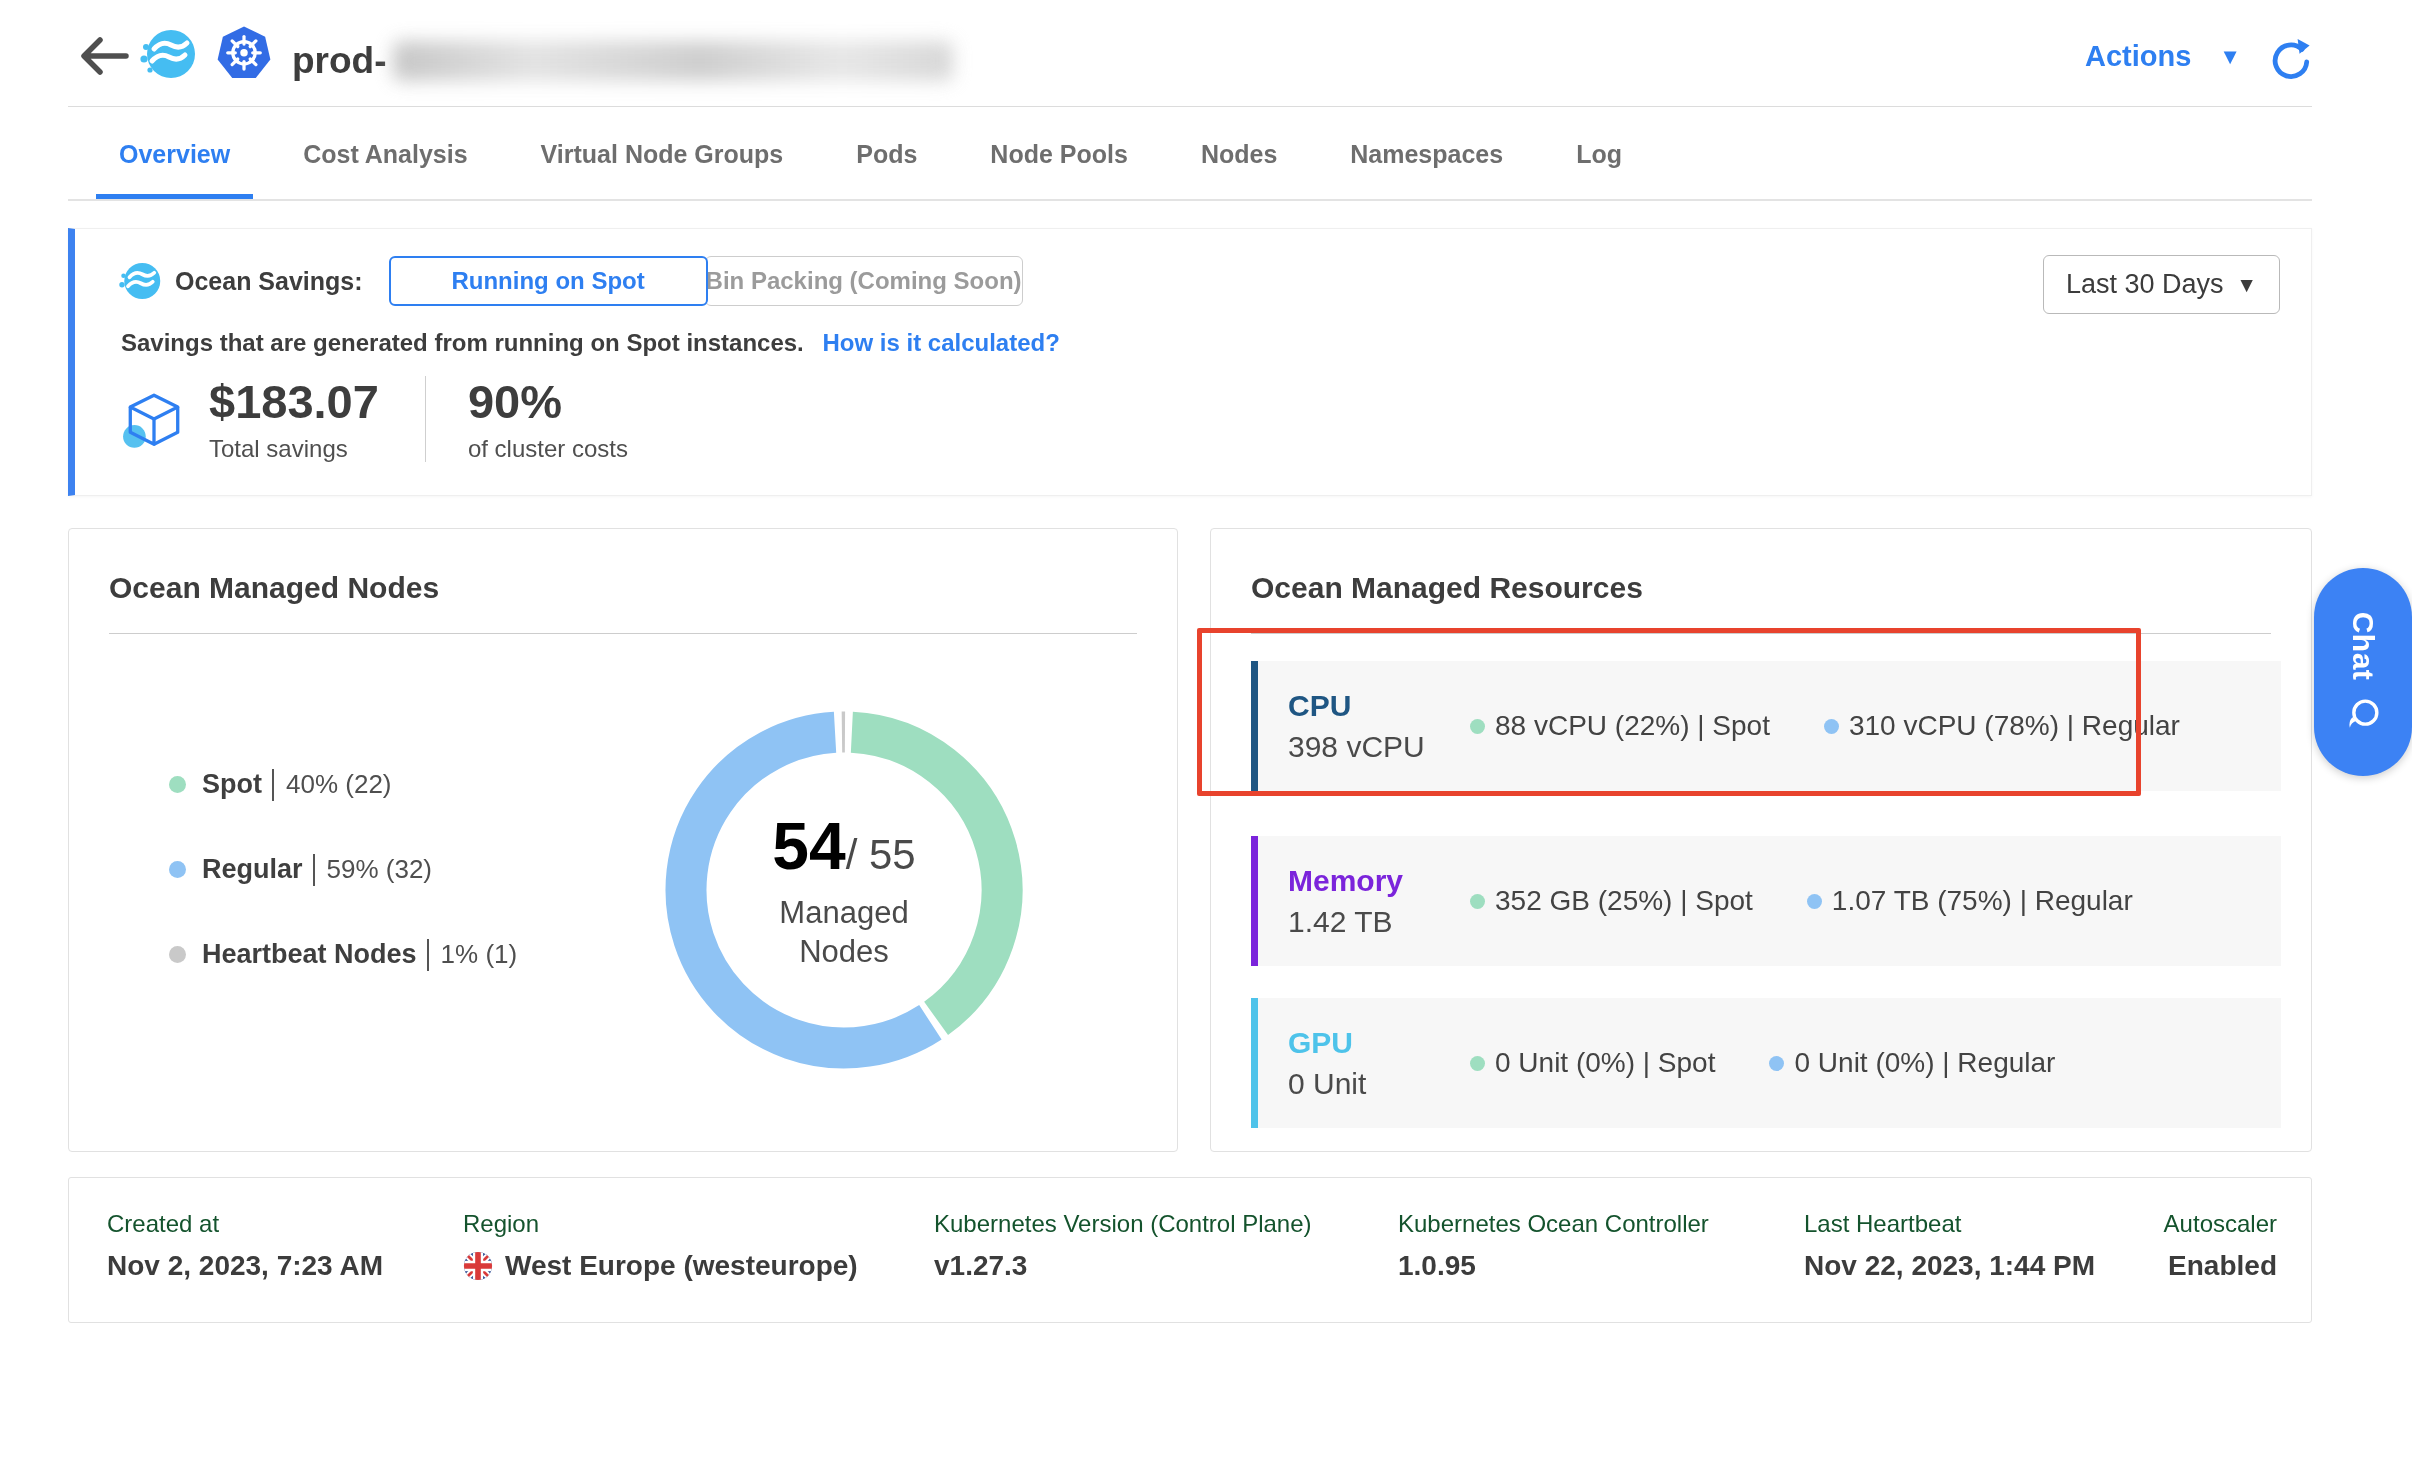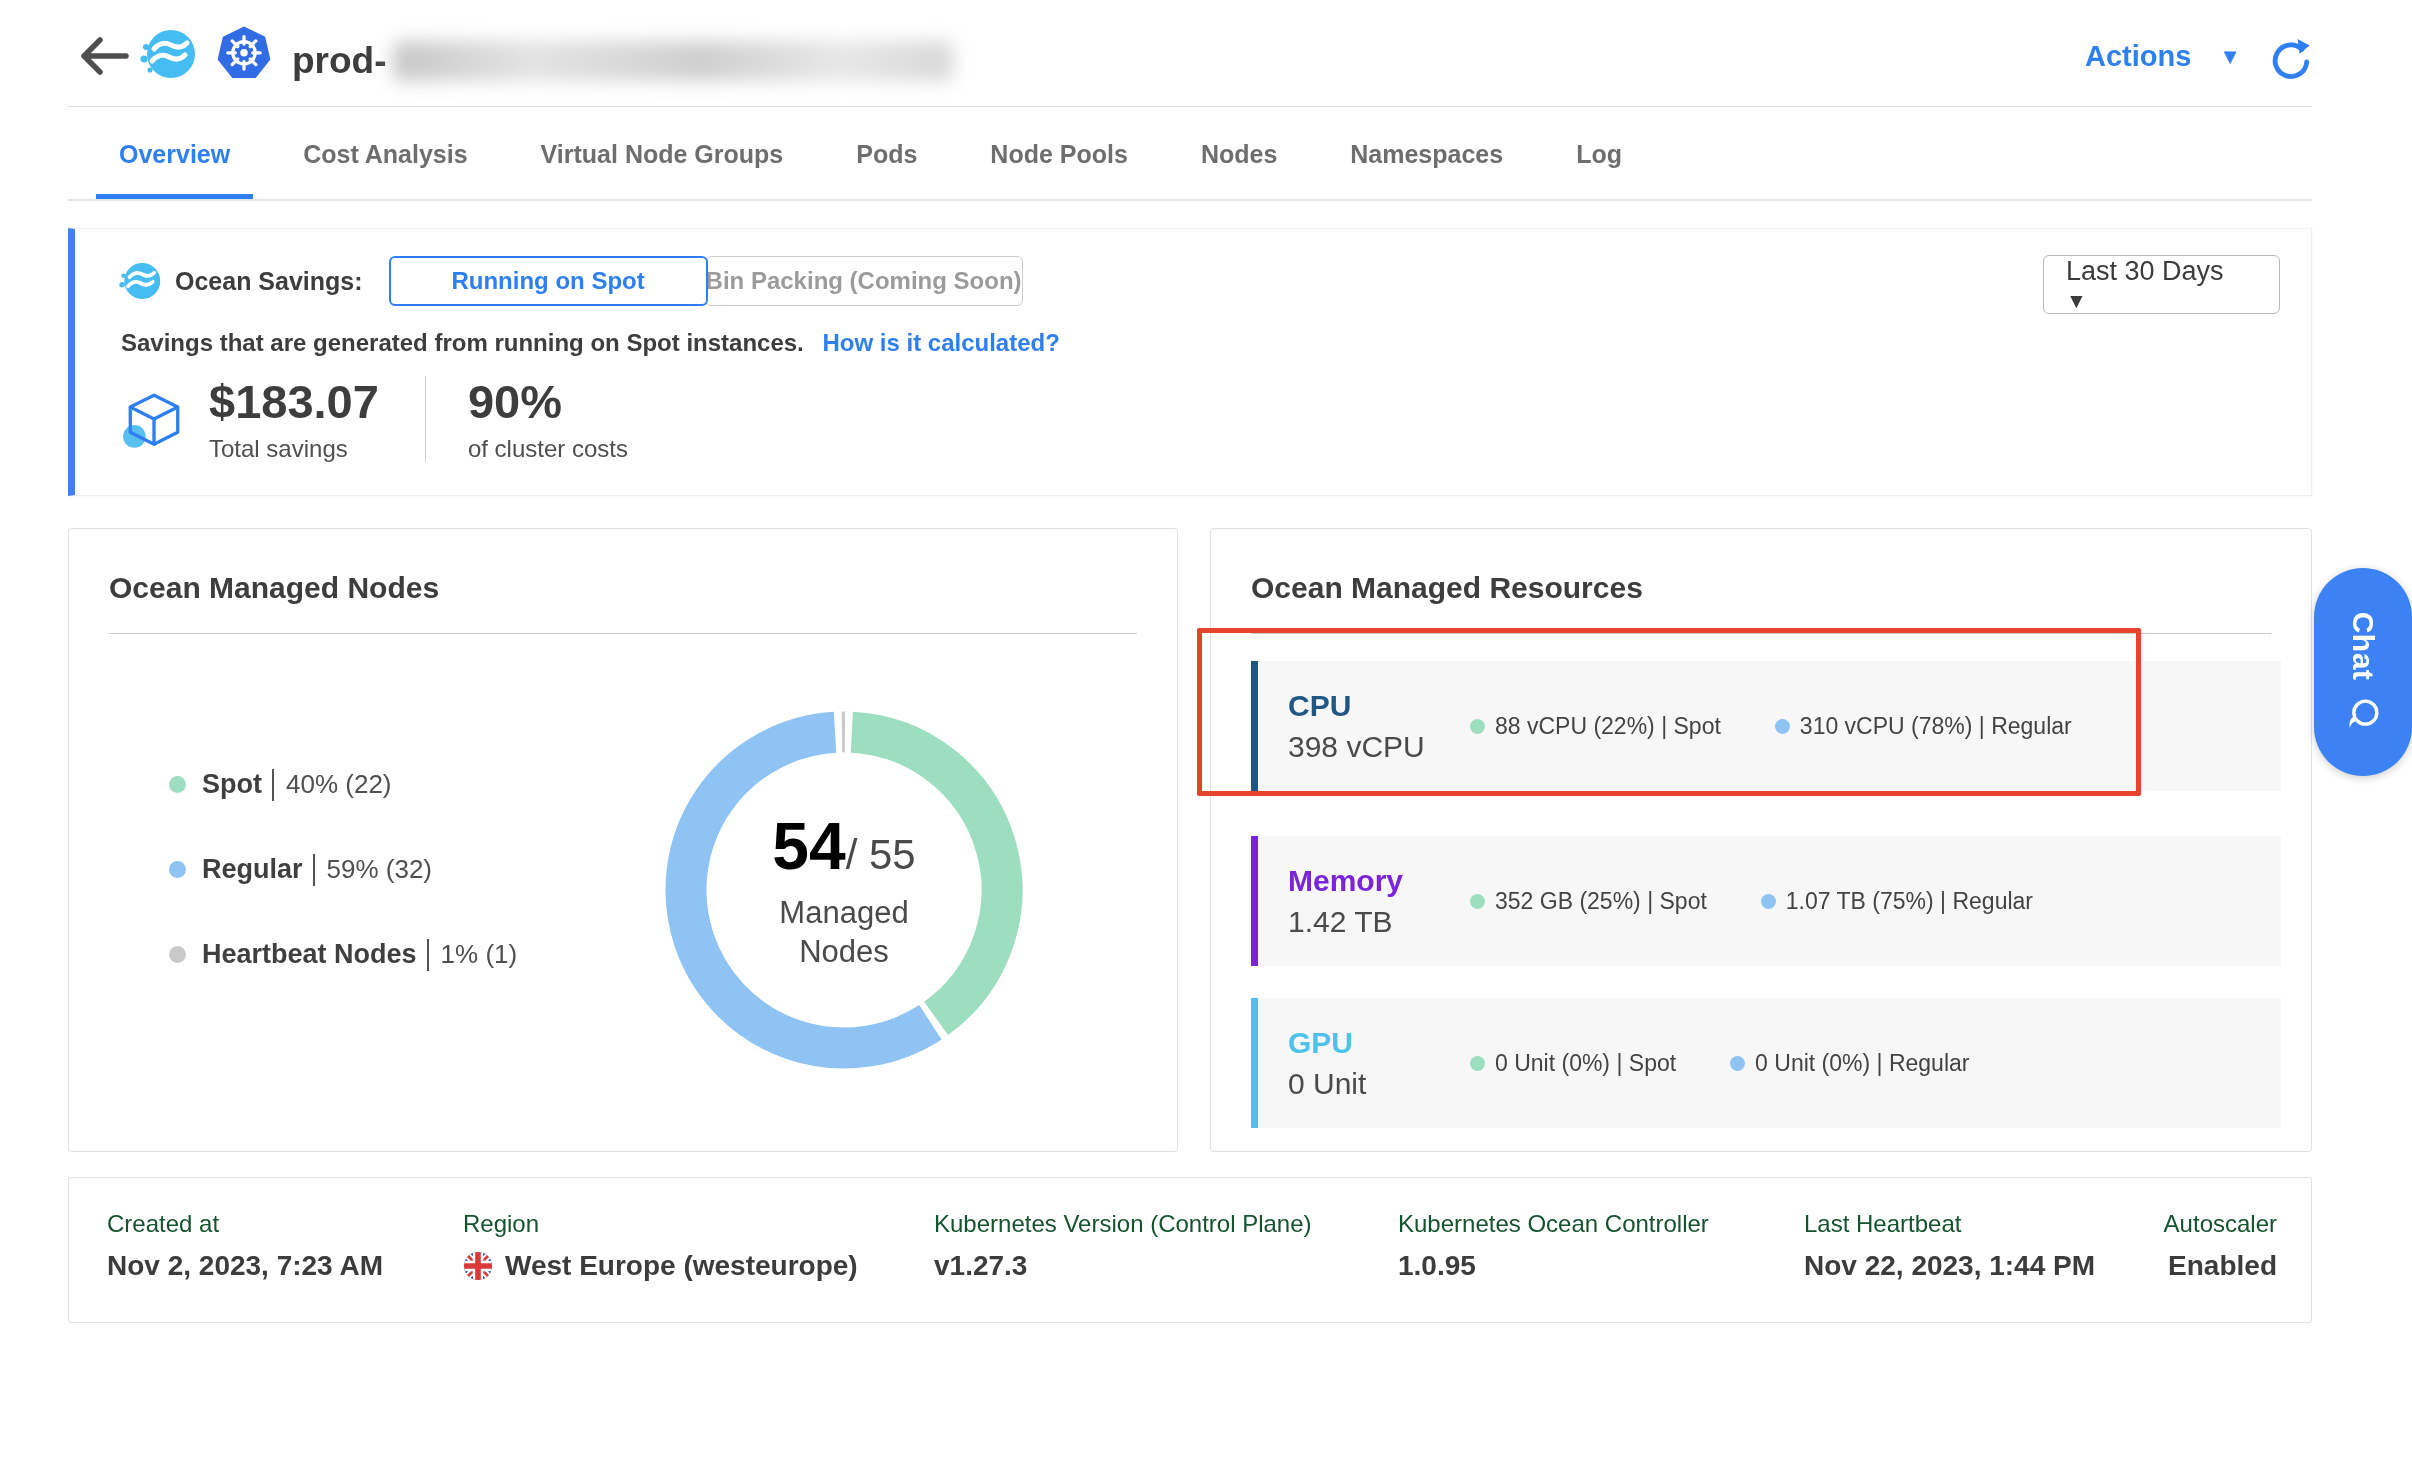--- a/index.html
+++ b/index.html
@@ -33,22 +33,22 @@
     border:1px solid #efefef; border-left:7px solid #3d82f0; box-shadow:0 1px 3px rgba(0,0,0,.04); }
   .sav-row1 { position:absolute; left:44px; top:24px; height:56px; display:flex; align-items:center; }
   .sav-icon { width:42px; height:42px; margin-right:14px; }
   .sav-label { font-size:25px; font-weight:700; color:#3d3d3d; margin-right:26px; }
   .toggle { display:flex; align-items:stretch; height:50px; }
   .toggle-btn { display:flex; align-items:center; justify-content:center; font-size:24px; font-weight:700;
     background:#fff; border-radius:6px; cursor:pointer; }
   .toggle-btn.on { width:319px; border:2px solid #2e7ff1; color:#2e7ff1; z-index:2; }
   .toggle-btn.off { width:318px; border:1px solid #cdcdcd; color:#9b9b9b; margin-left:-3px; z-index:1; }
   .period-select { position:absolute; right:31px; top:26px; width:237px; height:59px; border:1px solid #b9b9b9;
-    border-radius:6px; display:flex; justify-content:space-between; padding:0 22px;
-    font-size:27px; color:#3c3c3c; cursor:pointer; background:#fff;flex-direction:column; }
+    border-radius:6px; display:flex; align-items:center; justify-content:space-between; padding:0 22px;
+    font-size:27px; color:#3c3c3c; cursor:pointer; background:#fff; }
   .period-caret { font-size:21px; color:#3c3c3c; }
   .sav-desc { position:absolute; left:46px; top:100px; font-size:24px; font-weight:700; color:#3d3d3d; }
   .sav-link { color:#2e7ff1; margin-left:12px; cursor:pointer; text-decoration:none; font-weight:700; }
   .sav-stats { position:absolute; left:46px; top:146px; display:flex; align-items:center; }
   .cube-icon { width:66px; height:66px; margin-right:22px; margin-top:6px; }
   .stat-col { display:flex; flex-direction:column; }
   .stat-value { font-size:47px; font-weight:700; color:#3d3d3d; line-height:1.15; }
   .stat-label { font-size:24px; color:#4f4f4f; margin-top:6px; }
   .stat-divider { width:1px; height:86px; background:#cfcfcf; margin:0 42px 0 46px; }
 
@@ -75,21 +75,21 @@
   .donut-total { font-size:42px; color:#4a4a4a; }
   .donut-label { font-size:31px; color:#4a4a4a; width:180px; text-align:center; line-height:1.25; margin-top:10px; }
 
   
   .res-row { position:absolute; left:40px; width:1030px; height:130px; background:#f7f7f7;
     border-left:7px solid #888; display:flex; align-items:center; }
   .res-info { width:212px; padding-left:30px; display:flex; flex-direction:column; justify-content:center; }
   .res-name { font-size:30px; font-weight:700; line-height:1.2; }
   .res-total { font-size:30px; color:#4a4a4a; margin-top:6px; }
   .res-stats { display:flex; align-items:center; gap:54px; }
-  .res-stat { display:flex; align-items:center; font-size:23px; color:#434343; }
+  .res-stat { display:flex; align-items:center; font-size:28px; color:#434343; }
   .res-dot { width:15px; height:15px; border-radius:50%; margin-right:10px; }
 
   
   .annotation-box { position:absolute; left:1197px; top:628px; width:944px; height:168px;
     border:5px solid #e8432d; border-radius:2px; pointer-events:none; z-index:20; }
 
   
   .footerbar { position:absolute; left:68px; top:1177px; width:2244px; height:146px; background:#fff;
     border:1px solid #e1e1e1; border-radius:3px; }
   .f-col { position:absolute; top:32px; display:flex; flex-direction:column; }

